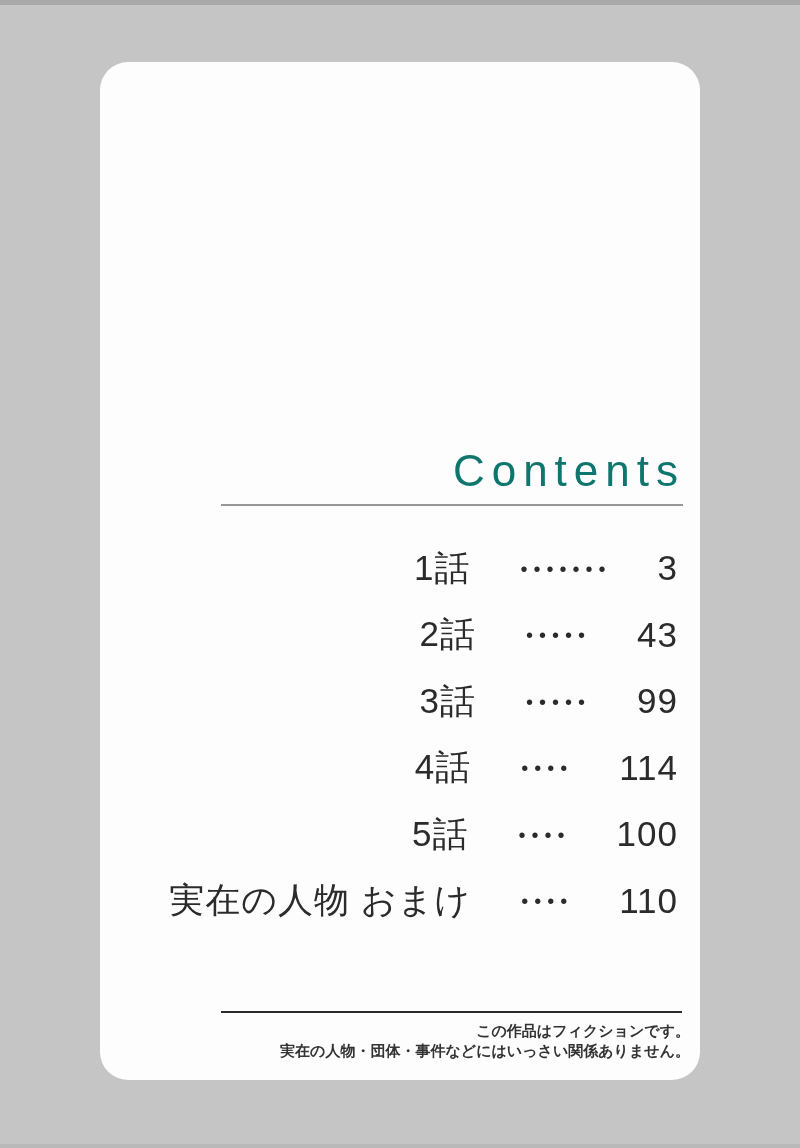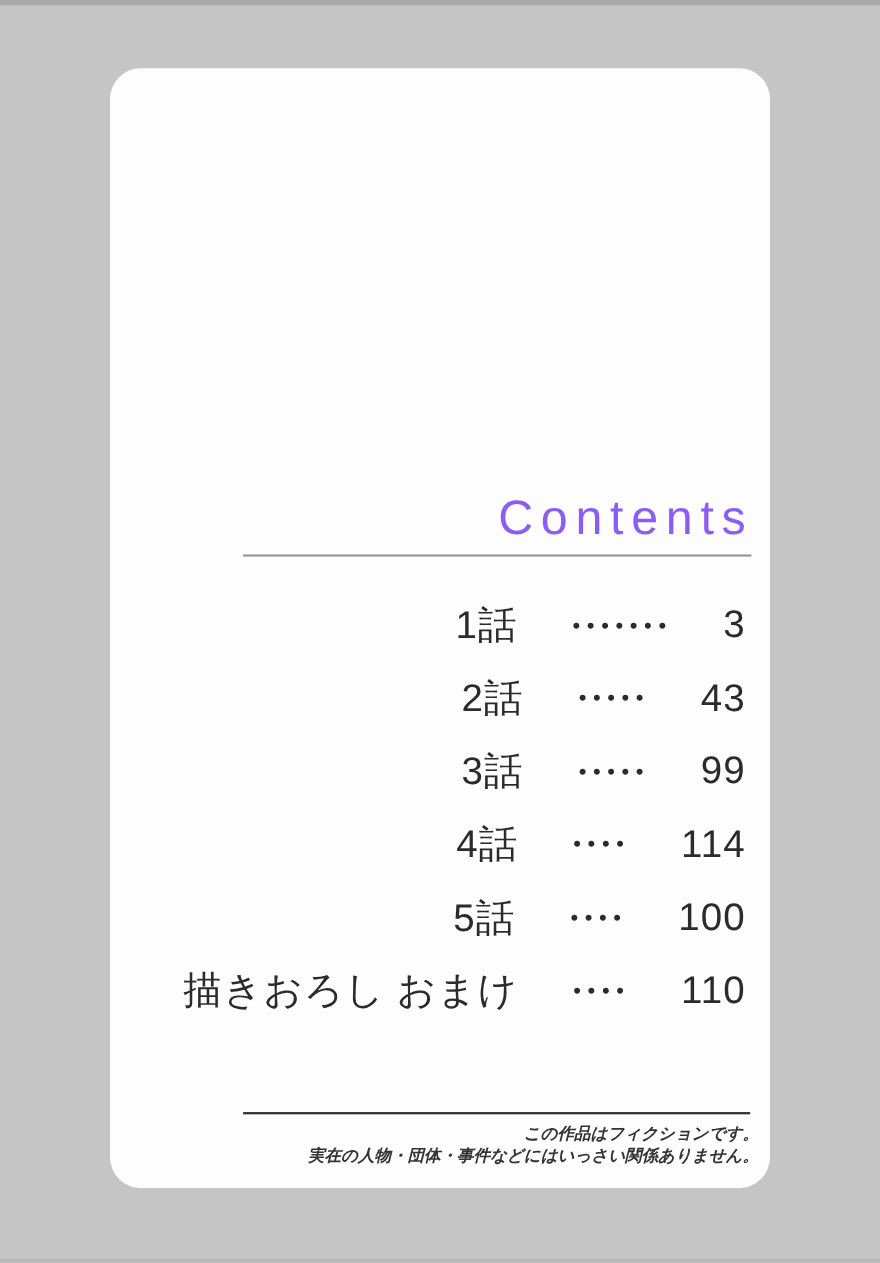--- a/index.html
+++ b/index.html
@@ -36,21 +36,21 @@
     border-radius: 28px;
   }
   .title {
     position: absolute;
     top: 387px;
     right: 15px;
     margin: 0;
     font-size: 44px;
     font-weight: 500;
     letter-spacing: 7px;
-    color: #8b5cf6;
+    color: #0f766e;
     line-height: 1;
     white-space: nowrap;
   }
   .rule {
     position: absolute;
     height: 2px;
   }
   .rule-top {
     top: 442px;
     left: 121px;
@@ -94,21 +94,20 @@
   .disclaimer {
     position: absolute;
     top: 959px;
     right: 10px;
     text-align: right;
     font-size: 15px;
     font-weight: bold;
     line-height: 20px;
     color: #333333;
     white-space: nowrap;
-    font-style: italic;
   }
 </style>
 </head>
 <body>
 
 <div class="top-strip"></div>
 
 <div class="card">
 
   <h1 class="title">Contents</h1>
@@ -135,21 +134,21 @@
       <span class="label">4話</span>
       <span class="dots">••••</span>
       <span class="pagenum">114</span>
     </div>
     <div class="toc-row">
       <span class="label">5話</span>
       <span class="dots">••••</span>
       <span class="pagenum">100</span>
     </div>
     <div class="toc-row">
-      <span class="label">描きおろし おまけ</span>
+      <span class="label">実在の人物 おまけ</span>
       <span class="dots">••••</span>
       <span class="pagenum">110</span>
     </div>
   </div>
 
   <div class="rule rule-bottom"></div>
 
   <div class="disclaimer">
     <div>この作品はフィクションです。</div>
     <div>実在の人物・団体・事件などにはいっさい関係ありません。</div>

